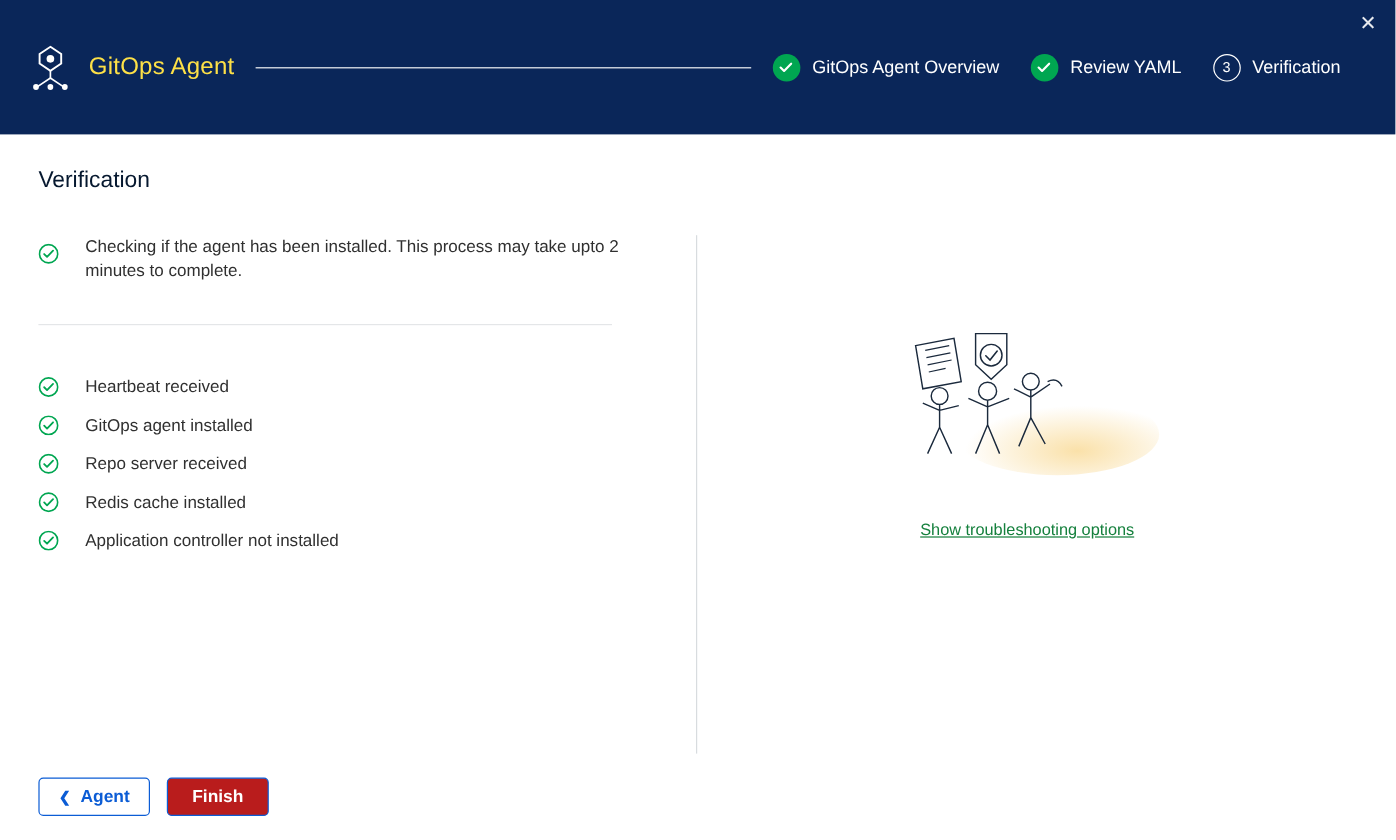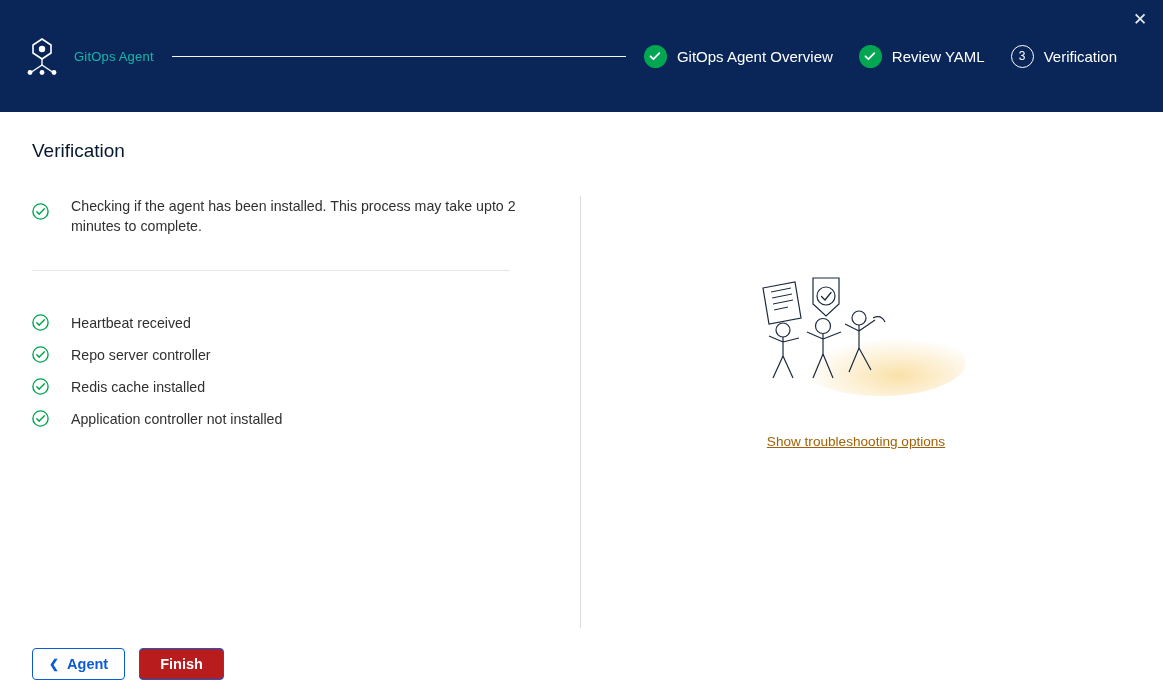--- a/index.html
+++ b/index.html
@@ -48,22 +48,22 @@
     align-items: center;
     gap: 14px;
     flex: 0 0 auto;
   }
   .brand-logo {
     width: 36px;
     height: 38px;
     display: block;
   }
   .brand-title {
-    color: #14b8a6;
-    font-size: 13px;
+    color: #fde047;
+    font-size: 20px;
     letter-spacing: 0.2px;
     white-space: nowrap;
   }
   .steps {
     display: flex;
     align-items: center;
     flex: 1 1 auto;
     margin-left: 18px;
     justify-content: space-between;
   }
@@ -194,21 +194,21 @@
     position: relative;
     width: 260px;
     height: 130px;
     display: flex;
     align-items: center;
     justify-content: center;
   }
   .troubleshoot-link {
     margin-top: 30px;
     font-size: 13.6px;
-    color: #a16207;
+    color: #15803d;
     text-decoration: underline;
     cursor: pointer;
   }
 
   
   .footer {
     position: absolute;
     left: 32px;
     bottom: 20px;
     display: flex;
@@ -326,21 +326,30 @@
             </span>
             <span class="check-item-label">Heartbeat received</span>
           </li>
           <li class="check-item">
             <span>
               <svg class="icon-check-green" viewBox="0 0 17 17" xmlns="http://www.w3.org/2000/svg">
                 <circle cx="8.5" cy="8.5" r="7.6" fill="none" stroke="#00a651" stroke-width="1.4"></circle>
                 <path d="M4.8 8.7 L7.2 11.1 L12.2 5.9" fill="none" stroke="#00a651" stroke-width="1.5" stroke-linecap="round" stroke-linejoin="round"></path>
               </svg>
             </span>
-            <span class="check-item-label">Repo server controller</span>
+            <span class="check-item-label">GitOps agent installed</span>
+          </li>
+          <li class="check-item">
+            <span>
+              <svg class="icon-check-green" viewBox="0 0 17 17" xmlns="http://www.w3.org/2000/svg">
+                <circle cx="8.5" cy="8.5" r="7.6" fill="none" stroke="#00a651" stroke-width="1.4"></circle>
+                <path d="M4.8 8.7 L7.2 11.1 L12.2 5.9" fill="none" stroke="#00a651" stroke-width="1.5" stroke-linecap="round" stroke-linejoin="round"></path>
+              </svg>
+            </span>
+            <span class="check-item-label">Repo server received</span>
           </li>
           <li class="check-item">
             <span>
               <svg class="icon-check-green" viewBox="0 0 17 17" xmlns="http://www.w3.org/2000/svg">
                 <circle cx="8.5" cy="8.5" r="7.6" fill="none" stroke="#00a651" stroke-width="1.4"></circle>
                 <path d="M4.8 8.7 L7.2 11.1 L12.2 5.9" fill="none" stroke="#00a651" stroke-width="1.5" stroke-linecap="round" stroke-linejoin="round"></path>
               </svg>
             </span>
             <span class="check-item-label">Redis cache installed</span>
           </li>

